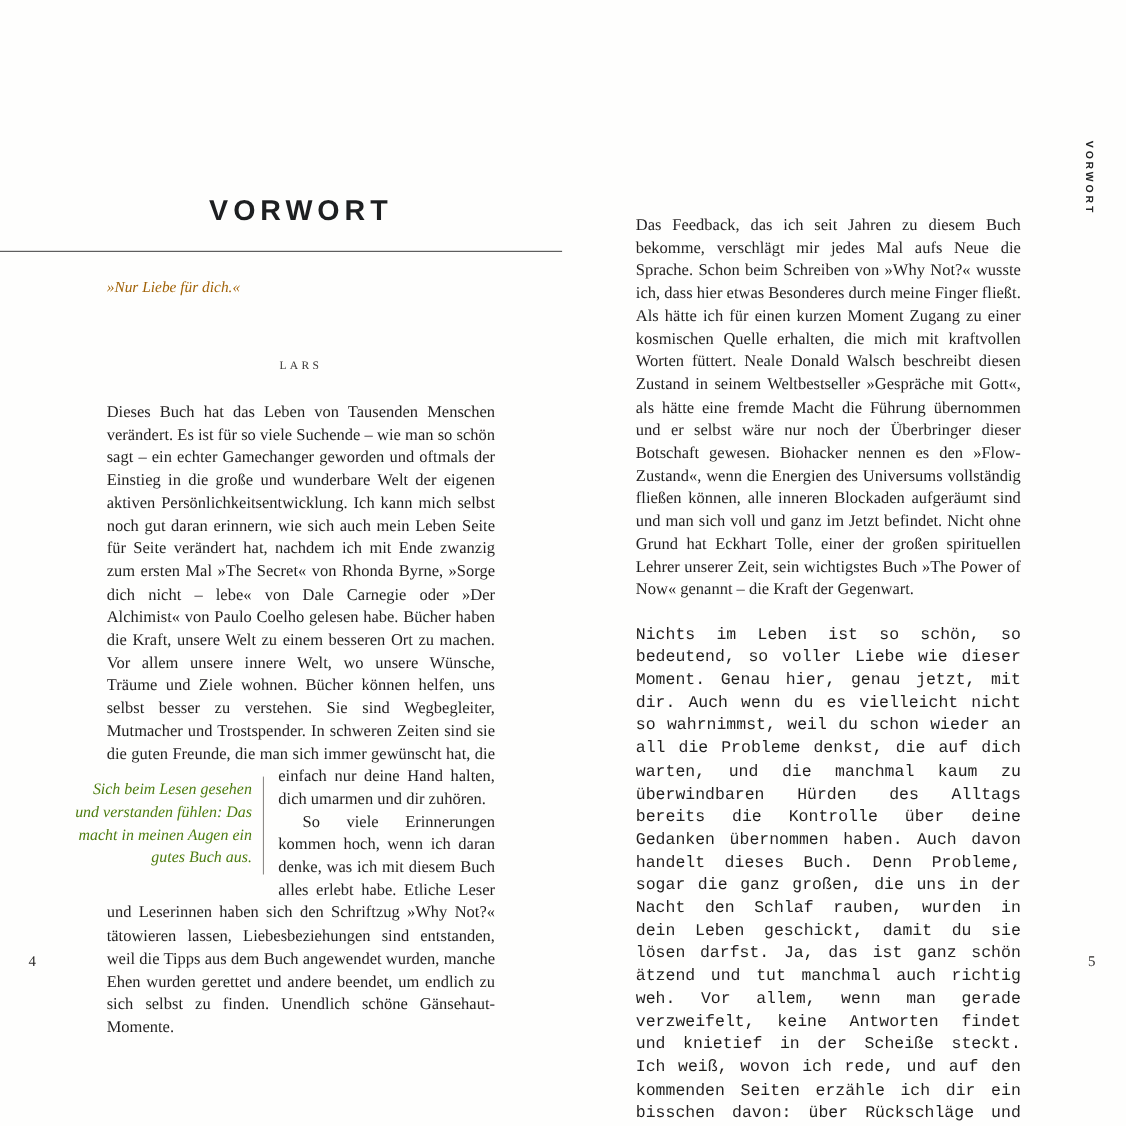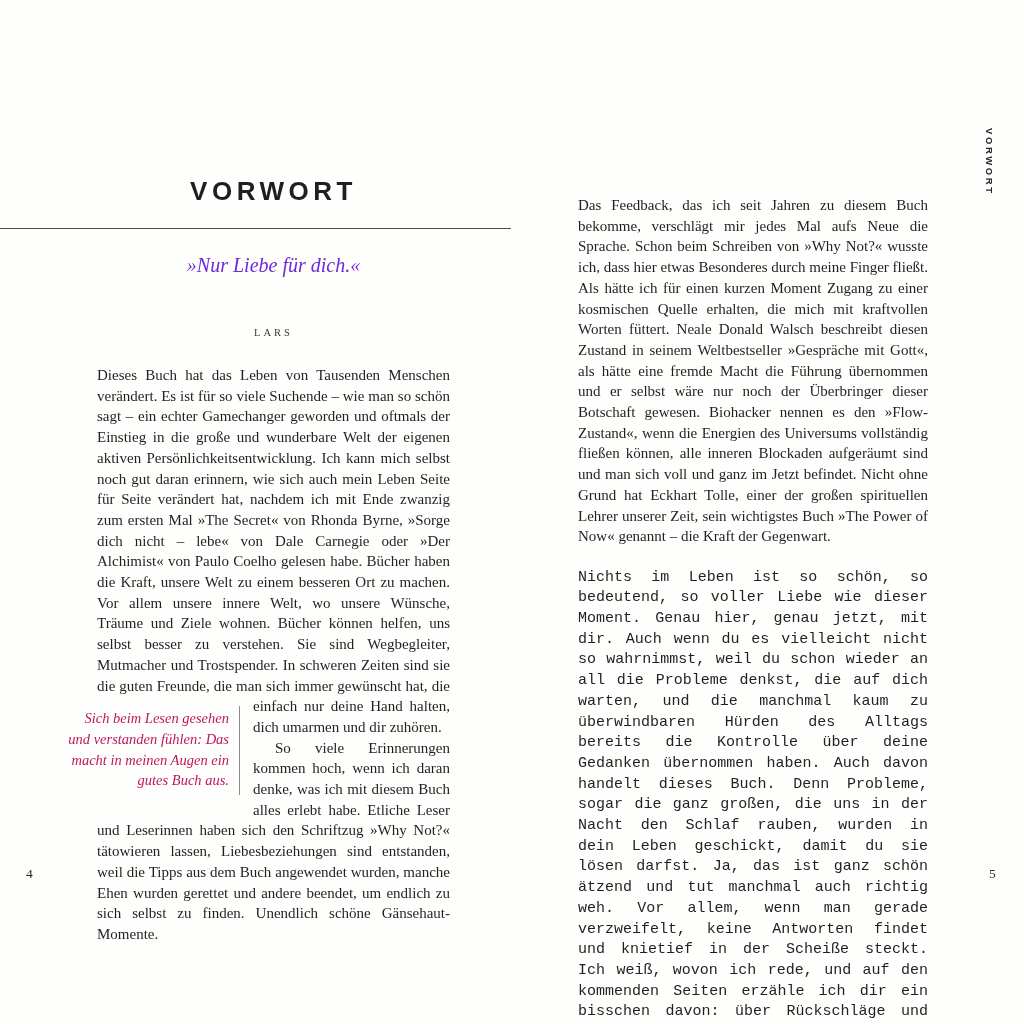--- a/index.html
+++ b/index.html
@@ -35,24 +35,23 @@
     color:#1d1f21;
   }
   .title-rule {
     position:absolute;
     left:0; top:228px; width:511px; height:0;
     border-top:1.4px solid #4d4d4d;
   }
   .epigraph {
     position:absolute;
     left:97px; width:353px; top:254px;
-    text-align:center;
     font-style:italic;
-    font-size:20px;
-    color:#6d28d9;
+    font-size:14px;
+    color:#a16207;
   }
   .epigraph-attr {
     position:absolute;
     left:97px; width:353px; top:284px;
     text-align:center;
     font-size:10.5px;
     letter-spacing:3px;
     color:#3a3836;
     margin-top:43px;
   }
@@ -76,21 +75,21 @@
     float:left;
     width:175px;
     margin-left:-32px;
     margin-right:13px;
     padding:12px 11px 24px 0;
     position:relative;
     font-style:italic;
     font-size:14.5px;
     line-height:20.7px;
     text-align:right;
-    color:#be185d;
+    color:#4d7c0f;
   }
   .pull-quote::after {
     content:"";
     position:absolute;
     right:0; top:10px; bottom:20px;
     width:1px;
     background:#8d8b89;
   }
 
   .page-number {

